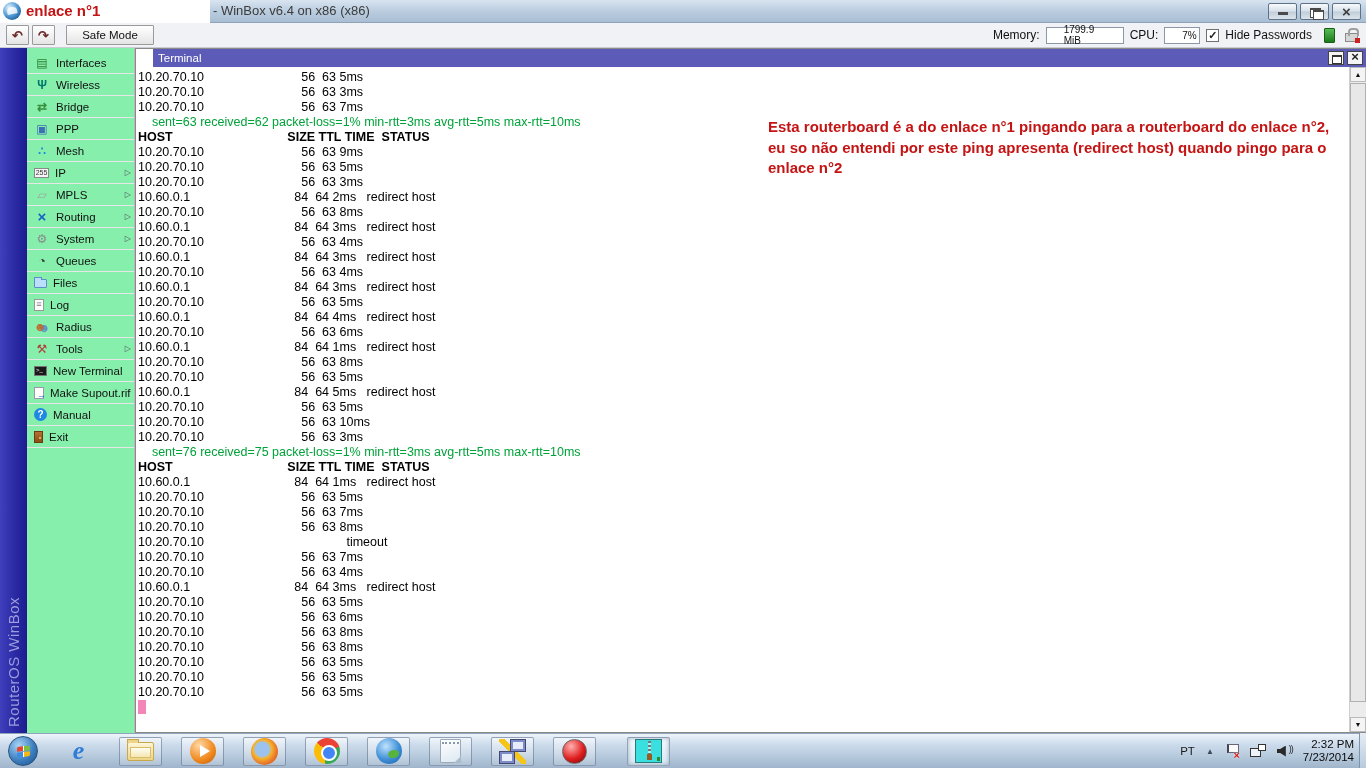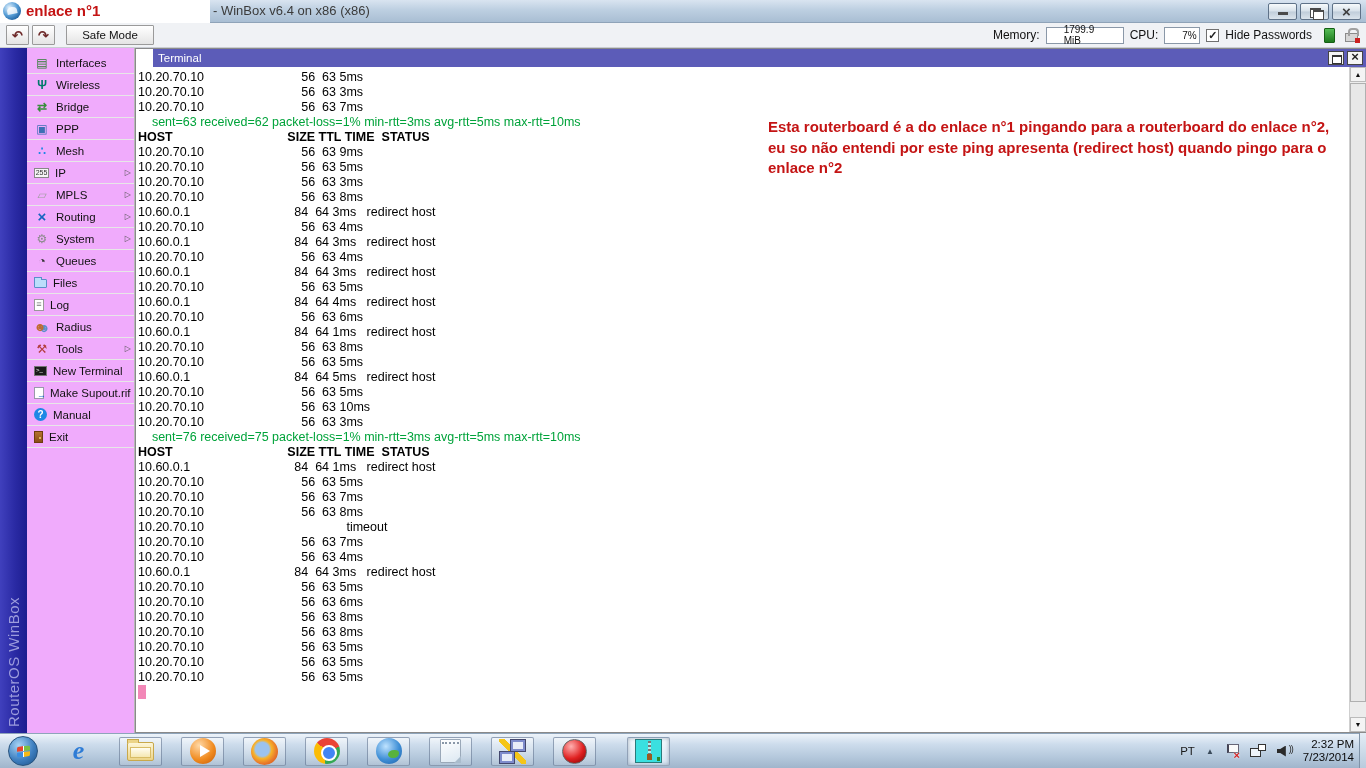--- a/index.html
+++ b/index.html
@@ -52,21 +52,21 @@
   .lock-icon{width:13px;height:9px;background:#d6d6d6;border:1px solid #8a8a8a;position:relative;margin:5px 2px 0 4px;}
   .lock-icon::before{content:"";position:absolute;left:2px;top:-6px;width:7px;height:6px;
            border:2px solid #a0a0a0;border-bottom:none;border-radius:4px 4px 0 0;}
   .lock-icon::after{content:"";position:absolute;right:-3px;bottom:-2px;width:5px;height:5px;background:#cc2222;}
 
   
   .main{position:absolute;top:48px;left:0;right:0;bottom:35px;display:flex;}
   .leftbar{width:27px;background:linear-gradient(90deg,#4040bd,var(--brand-blue,#2a2aa4) 55%,#1d1d90);position:relative;flex:none;}
   .brand{position:absolute;bottom:6px;left:5px;writing-mode:vertical-rl;transform:rotate(180deg);
          color:#9c9cdd;font-size:15px;letter-spacing:.5px;white-space:nowrap;}
-  .sidebar{width:108px;background:#f0abfc;border-right:1px solid #b8b8b8;padding-top:4px;flex:none;}
+  .sidebar{width:108px;background:#86efac;border-right:1px solid #b8b8b8;padding-top:4px;flex:none;}
   .side-item{height:22px;display:flex;align-items:center;padding:0 3px 0 7px;gap:6px;border-bottom:1px solid #e7e7e7;cursor:default;}
   .side-label{font-size:11.5px;color:#111;white-space:nowrap;}
   .side-arrow{margin-left:auto;color:#555;font-size:8px;}
   .mi{width:16px;height:14px;display:inline-flex;align-items:center;justify-content:center;font-size:12px;flex:none;line-height:14px;}
   .mi-interfaces::before{content:"▤";color:#2e7d32;}
   .mi-wireless::before{content:"Ψ";color:#00796b;font-weight:bold;}
   .mi-bridge::before{content:"⇄";color:#388e3c;font-weight:bold;}
   .mi-ppp::before{content:"▣";color:#3f6fb5;}
   .mi-mesh::before{content:"∴";color:#1e88e5;font-weight:bold;}
   .mi-ip{border:1px solid #888;background:#f6f6f6;width:15px;height:10px;}
@@ -327,20 +327,21 @@
       <div class="term-body">
         <div class="term-pre">
             <div class="tl">10.20.70.10                            56  63 5ms   </div>
             <div class="tl">10.20.70.10                            56  63 3ms   </div>
             <div class="tl">10.20.70.10                            56  63 7ms   </div>
             <div class="tl summary">    sent=63 received=62 packet-loss=1% min-rtt=3ms avg-rtt=5ms max-rtt=10ms</div>
             <div class="tl hdr">HOST                                 SIZE TTL TIME  STATUS</div>
             <div class="tl">10.20.70.10                            56  63 9ms   </div>
             <div class="tl">10.20.70.10                            56  63 5ms   </div>
             <div class="tl">10.20.70.10                            56  63 3ms   </div>
+            <div class="tl">10.60.0.1                              84  64 2ms   redirect host</div>
             <div class="tl">10.20.70.10                            56  63 8ms   </div>
             <div class="tl">10.60.0.1                              84  64 3ms   redirect host</div>
             <div class="tl">10.20.70.10                            56  63 4ms   </div>
             <div class="tl">10.60.0.1                              84  64 3ms   redirect host</div>
             <div class="tl">10.20.70.10                            56  63 4ms   </div>
             <div class="tl">10.60.0.1                              84  64 3ms   redirect host</div>
             <div class="tl">10.20.70.10                            56  63 5ms   </div>
             <div class="tl">10.60.0.1                              84  64 4ms   redirect host</div>
             <div class="tl">10.20.70.10                            56  63 6ms   </div>
             <div class="tl">10.60.0.1                              84  64 1ms   redirect host</div>

